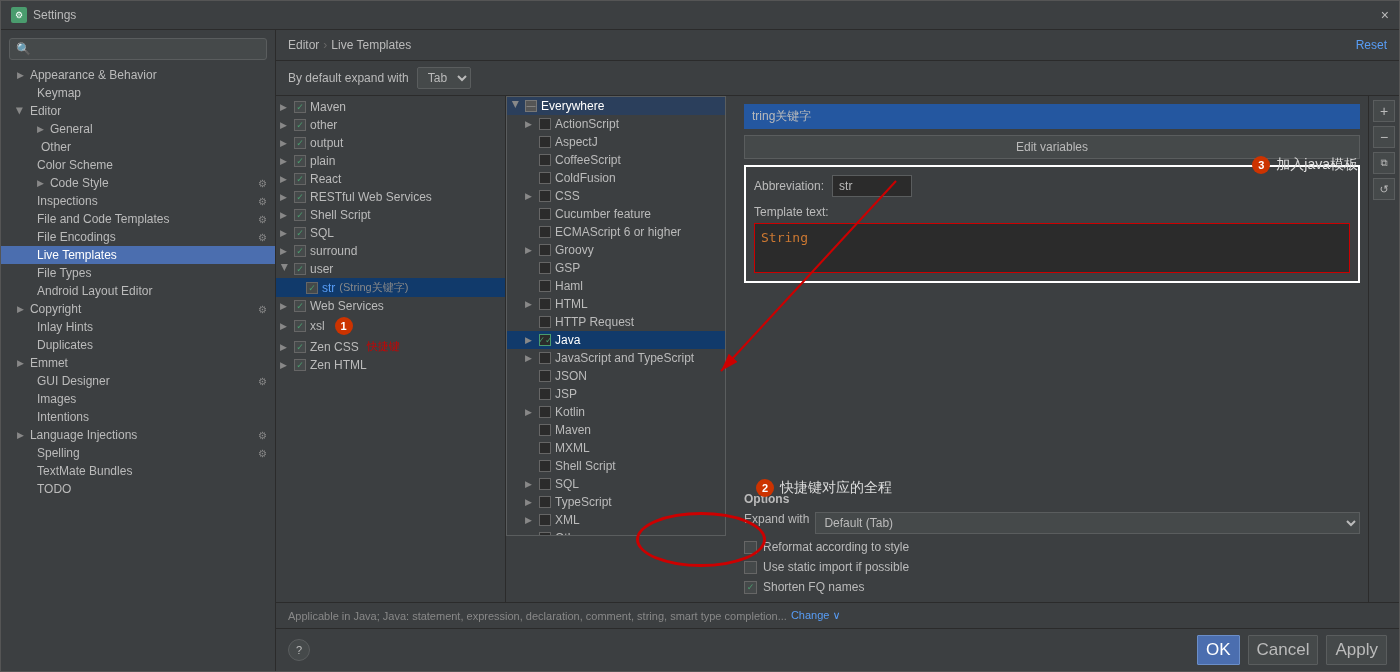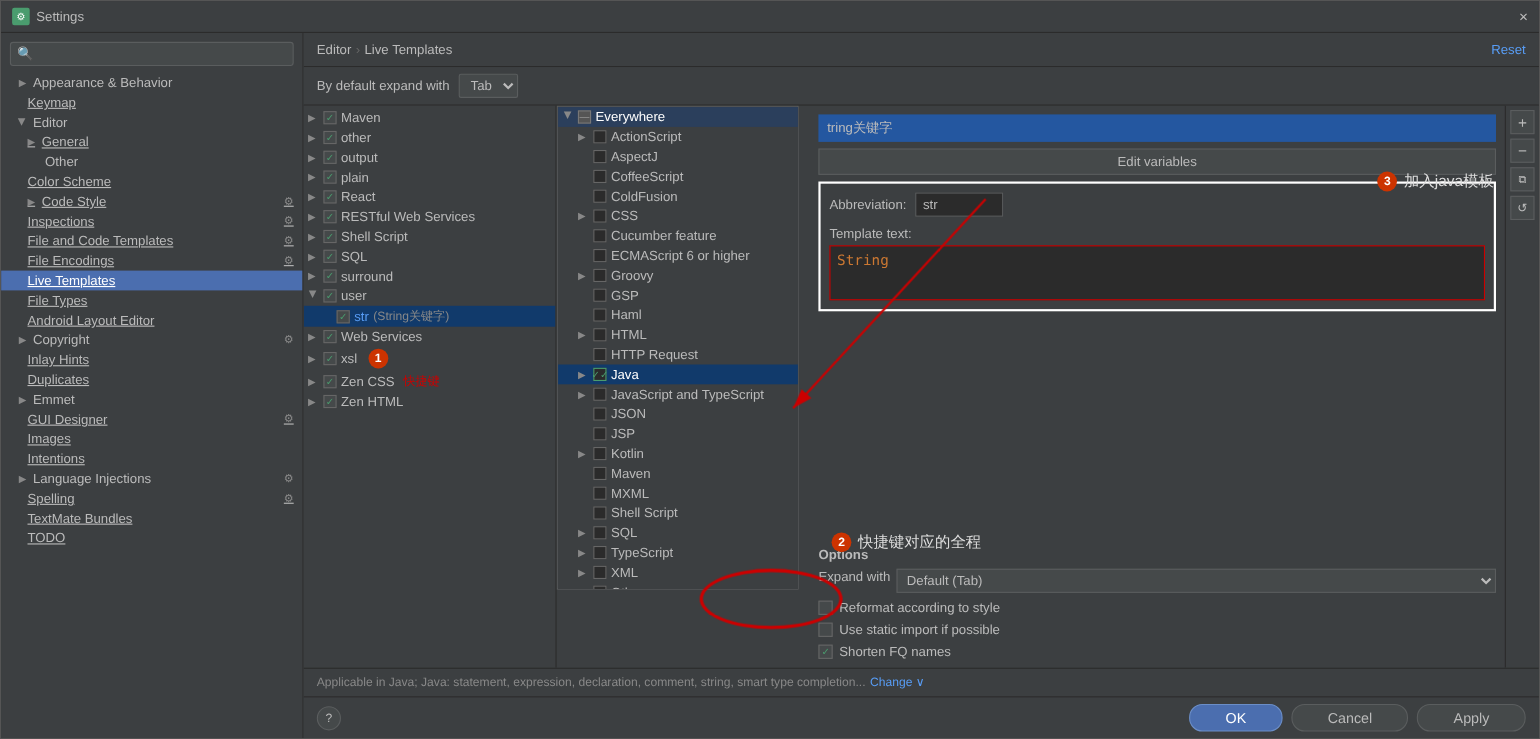--- a/index.html
+++ b/index.html
@@ -11,21 +11,21 @@
     .titlebar-icon { width: 16px; height: 16px; background: #4a9c6e; border-radius: 2px; display: flex; align-items: center; justify-content: center; font-size: 9px; color: white; }
     .titlebar-close { cursor: pointer; color: #bbbbbb; font-size: 14px; }
     .main-content { display: flex; flex: 1; overflow: hidden; }
 
     
     .sidebar { width: 275px; background: #3c3f41; border-right: 1px solid #2b2b2b; overflow-y: auto; padding: 4px 0; flex-shrink: 0; }
     .search-box { margin: 4px 8px 6px; padding: 3px 6px; background: #45494a; border: 1px solid #5a5d5e; border-radius: 3px; color: #bbbbbb; font-size: 12px; width: calc(100% - 16px); outline: none; }
 
     .sidebar-item { padding: 2px 8px 2px 16px; cursor: pointer; display: flex; align-items: center; gap: 4px; color: #bbbbbb; font-size: 12px; white-space: nowrap; }
     .sidebar-item.selected { background: #4b6eaf; color: white; }
-    .sidebar-item.indent1 { padding-left: 24px; text-decoration: underline; }
+    .sidebar-item.indent1 { padding-left: 36px; }
     .sidebar-item.indent2 { padding-left: 40px; }
     .sidebar-arrow { font-size: 9px; color: #888; margin-right: 2px; }
     .sidebar-arrow.expanded { transform: rotate(90deg); display: inline-block; }
 
     
     .right-panel { flex: 1; display: flex; flex-direction: column; background: #3c3f41; overflow: hidden; }
     .breadcrumb { padding: 8px 12px; color: #bbbbbb; font-size: 12px; display: flex; align-items: center; gap: 4px; border-bottom: 1px solid #2b2b2b; }
     .breadcrumb-sep { color: #666; }
     .breadcrumb-current { color: #bbbbbb; }
 
@@ -73,21 +73,21 @@
     .checkbox-row { display: flex; align-items: center; gap: 6px; font-size: 12px; color: #bbbbbb; cursor: pointer; }
     .cb { width: 13px; height: 13px; border: 1px solid #666; background: #45494a; flex-shrink: 0; display: flex; align-items: center; justify-content: center; }
     .cb.checked::after { content: '✓'; font-size: 9px; color: #4a9c6e; }
 
     
     .side-buttons { display: flex; flex-direction: column; gap: 4px; padding: 4px; background: #3c3f41; border-left: 1px solid #2b2b2b; }
     .side-btn { background: #45494a; border: 1px solid #5a5d5e; color: #bbbbbb; width: 22px; height: 22px; display: flex; align-items: center; justify-content: center; cursor: pointer; font-size: 14px; }
 
     
     .bottom-bar { padding: 6px 12px; display: flex; align-items: center; justify-content: flex-end; gap: 8px; border-top: 1px solid #2b2b2b; background: #3c3f41; }
-    .bottom-btn { background: #45494a; border: 1px solid #5a5d5e; color: #bbbbbb; padding: 4px 32px; font-size: 13px; cursor: pointer; border-radius: 12px; }
+    .bottom-btn { background: #45494a; border: 1px solid #5a5d5e; color: #bbbbbb; padding: 4px 8px; font-size: 17px; cursor: pointer; border-radius: 1px; }
     .bottom-btn.primary { background: #4b6eaf; border-color: #6b8ec8; color: white; }
     .help-btn { width: 22px; height: 22px; border-radius: 50%; border: 1px solid #5a5d5e; background: #45494a; color: #bbbbbb; display: flex; align-items: center; justify-content: center; font-size: 11px; cursor: pointer; margin-right: auto; }
 
     
     .annotation-badge { background: #cc3300; color: white; border-radius: 50%; width: 18px; height: 18px; font-size: 11px; font-weight: bold; display: inline-flex; align-items: center; justify-content: center; }
     .annotation-chinese { color: #dddddd; font-size: 14px; }
 
     
     .reset-link { color: #589df6; cursor: pointer; font-size: 12px; margin-left: auto; }
 

